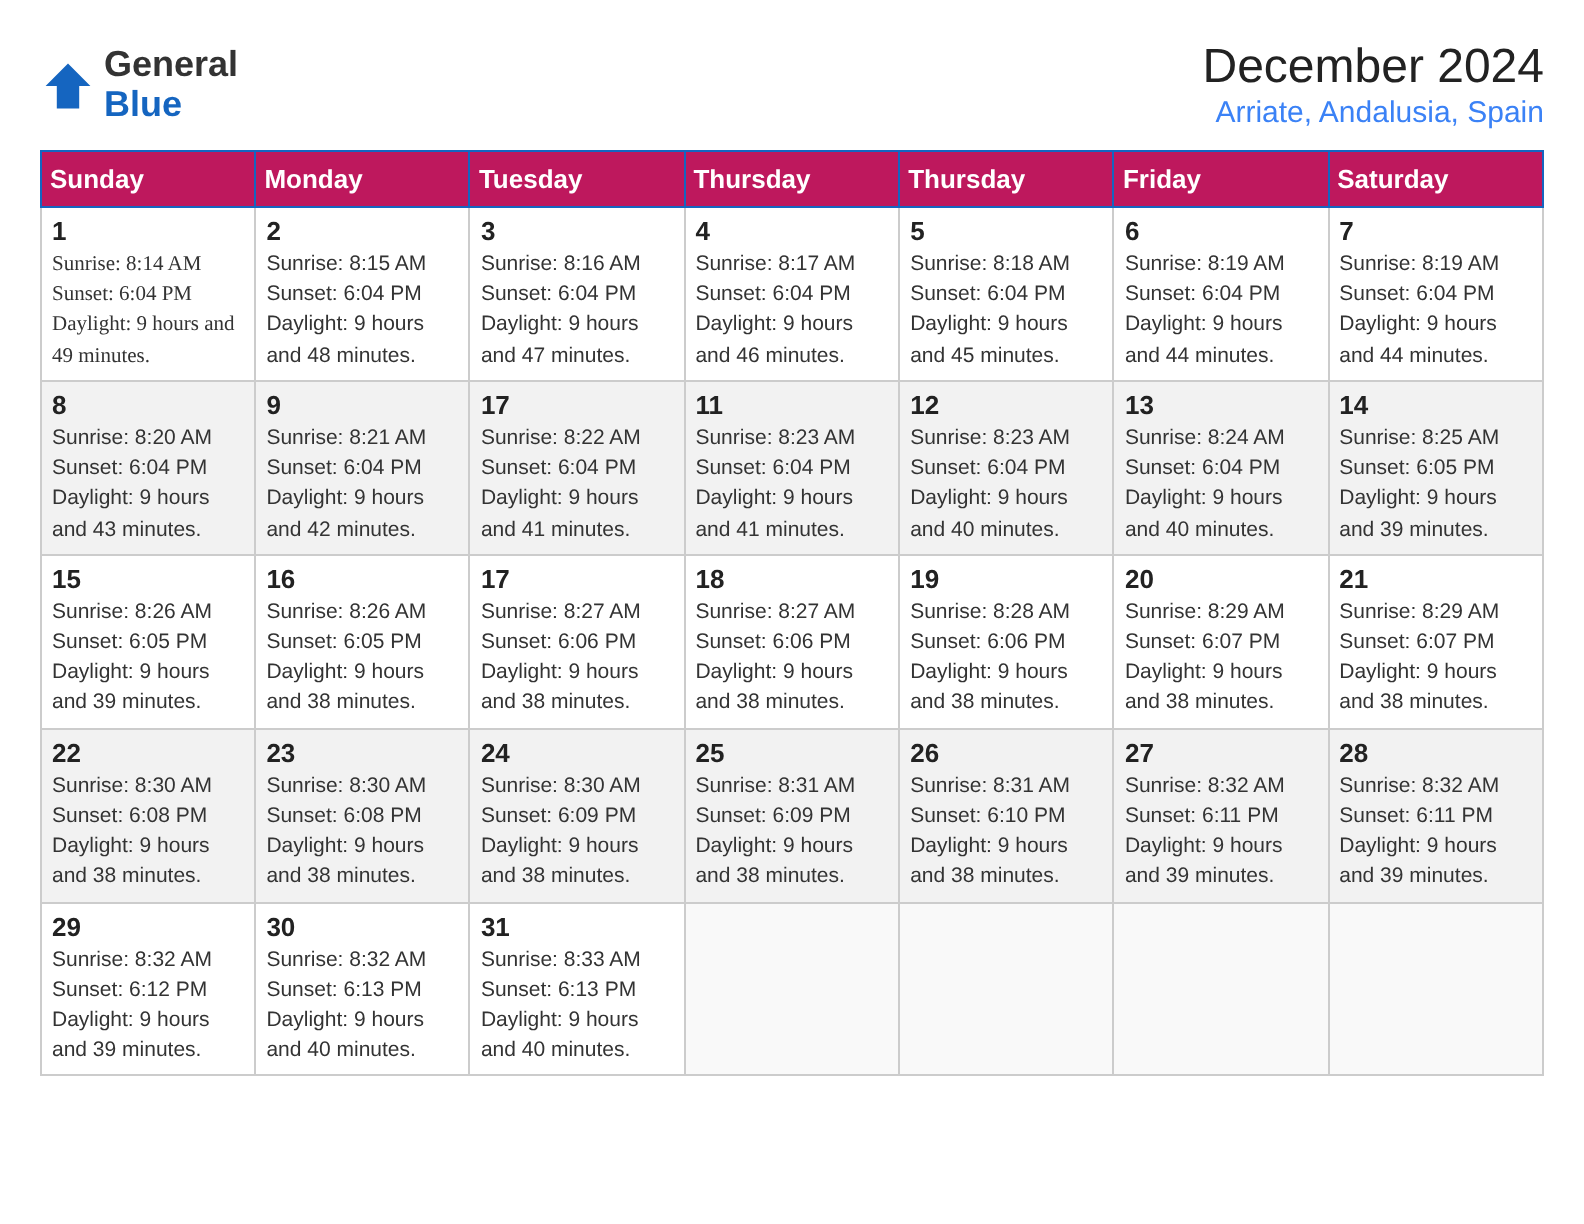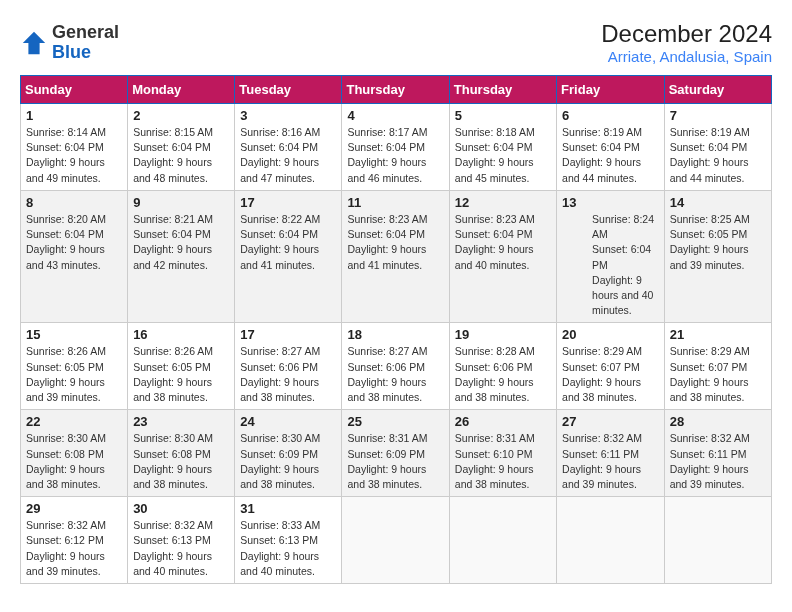--- a/index.html
+++ b/index.html
@@ -115,21 +115,21 @@
         <th>Thursday</th>
         <th>Thursday</th>
         <th>Friday</th>
         <th>Saturday</th>
       </tr>
   </thead>
   <tbody id="calendar-body">
       <tr>
         <td>
           <span class="day-num">1</span>
-          <div class="day-info" style="white-space: pre-line;">Sunrise: 8:14 AM
+          <div class="day-info" style="white-space: pre-line; font-family: Liberation Serif, serif;">Sunrise: 8:14 AM
 Sunset: 6:04 PM
 Daylight: 9 hours and 49 minutes.</div>
         </td>
         <td>
           <span class="day-num">2</span>
           <div class="day-info" style="white-space: pre-line;">Sunrise: 8:15 AM
 Sunset: 6:04 PM
 Daylight: 9 hours and 48 minutes.</div>
         </td>
         <td>
@@ -189,21 +189,21 @@
 Daylight: 9 hours and 41 minutes.</div>
         </td>
         <td>
           <span class="day-num">12</span>
           <div class="day-info" style="white-space: pre-line;">Sunrise: 8:23 AM
 Sunset: 6:04 PM
 Daylight: 9 hours and 40 minutes.</div>
         </td>
         <td>
           <span class="day-num">13</span>
-          <div class="day-info" style="white-space: pre-line; margin-left: 30px;">Sunrise: 8:24 AM
+          <div class="day-info" style="white-space: pre-line;">Sunrise: 8:24 AM
 Sunset: 6:04 PM
 Daylight: 9 hours and 40 minutes.</div>
         </td>
         <td>
           <span class="day-num">14</span>
           <div class="day-info" style="white-space: pre-line;">Sunrise: 8:25 AM
 Sunset: 6:05 PM
 Daylight: 9 hours and 39 minutes.</div>
         </td>
       </tr>

